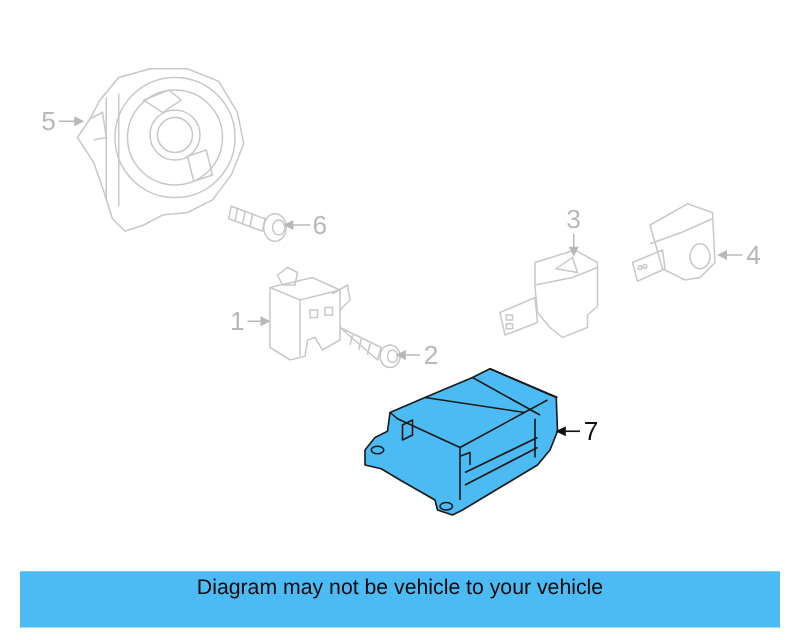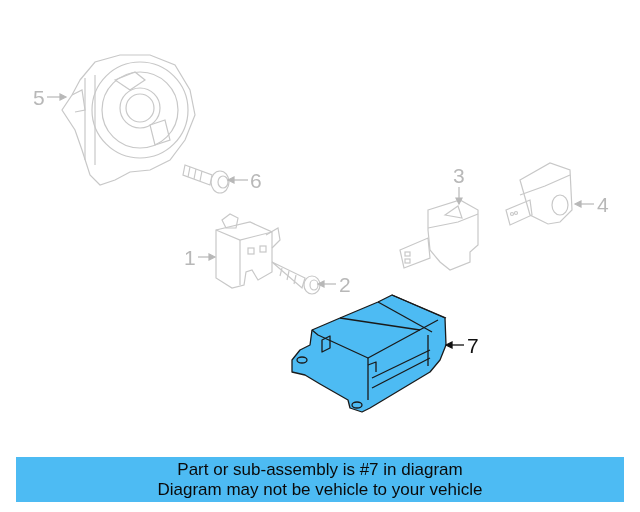--- a/index.html
+++ b/index.html
@@ -125,15 +125,14 @@
 
 <div class="callout dim" style="left:33px; top:87px;">5</div>
 <div class="callout dim" style="left:250px; top:170px;">6</div>
 <div class="callout dim" style="left:184px; top:247px;">1</div>
 <div class="callout dim" style="left:339px; top:274px;">2</div>
 <div class="callout dim" style="left:453px; top:165px;">3</div>
 <div class="callout dim" style="left:597px; top:194px;">4</div>
 <div class="callout active" style="left:467px; top:335px;">7</div>
 
 <div id="banner">
-  <div>Part or sub-assembly is #7 in diagram</div>
   <div>Diagram may not be vehicle to your vehicle</div>
 </div>
 
 </body></html>

